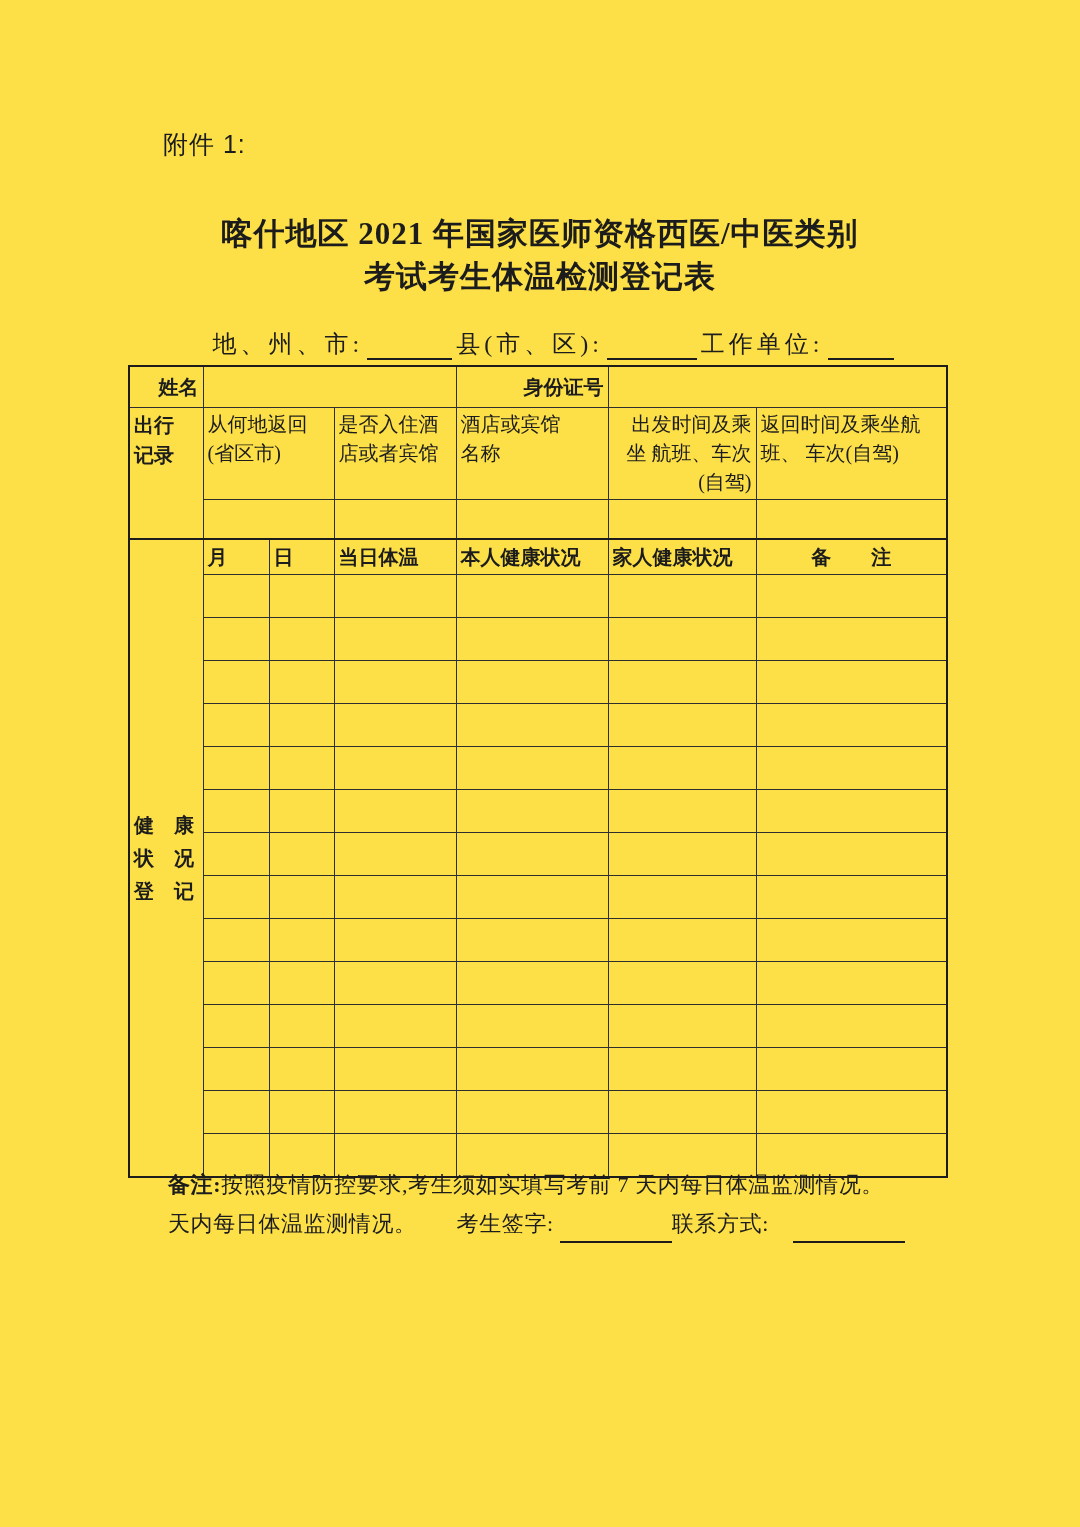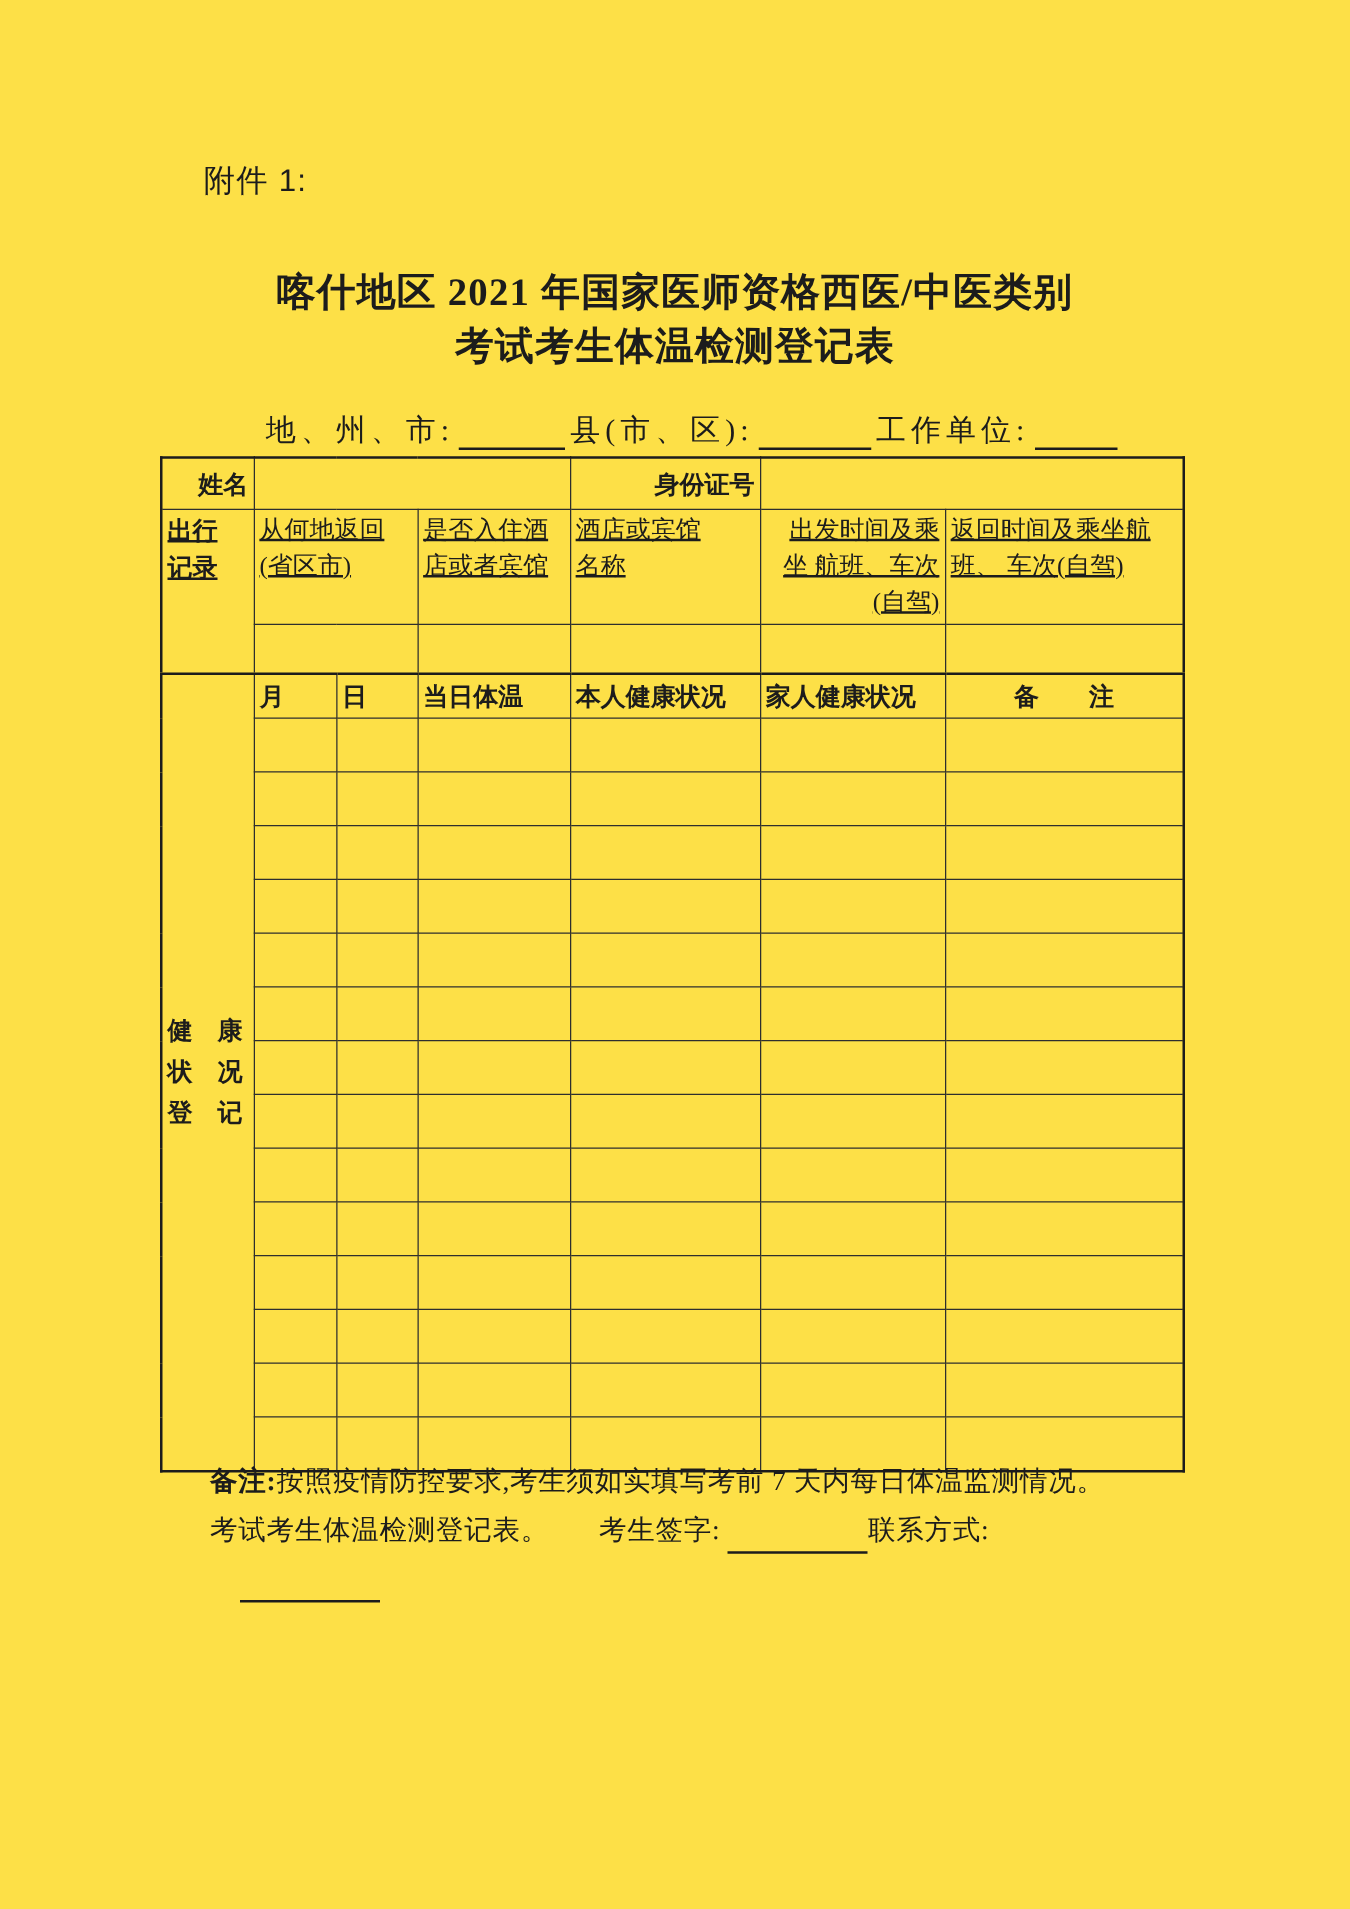--- a/index.html
+++ b/index.html
@@ -61,21 +61,21 @@
   }
   .form-table td {
     border: 1px solid #2e2e2e;
     font-size: 20px;
     padding: 2px 4px;
     vertical-align: top;
     overflow: hidden;
   }
   .pre { white-space: pre-line; }
   .row-name td { height: 36px; vertical-align: middle; }
-  .row-travel td { height: 84px; text-decoration: underline; }
+  .row-travel td { height: 84px; }
   .row-travel-blank td { height: 34px; }
   .row-health-head td { height: 30px; vertical-align: middle; }
   .health-empty-row td { height: 38px; }
   .row-health-head td { border-top: 2px solid #1c1c1c; }
   .cell-label {
     font-weight: bold;
     font-size: 22px;
     text-align: right;
   }
   .cell-name-label { padding-left: 6px; }
@@ -291,17 +291,17 @@
           <td></td>
           <td></td>
           <td></td>
         </tr>
       </tbody>
   </table>
 
   <div class="note">
     <div><span class="note-label">备注:</span><span>按照疫情防控要求,考生须如实填写考前 7 天内每日体温监测情况。</span></div>
     <div>
-      <span>考试考生体温检测登记表。</span><span class="sig-label">考生签字:</span><span class="blank-line sig-blank"></span><span>联系方式:</span><span class="blank-line contact-blank"></span>
+      <span>天内每日体温监测情况。</span><span class="sig-label">考生签字:</span><span class="blank-line sig-blank"></span><span>联系方式:</span><span class="blank-line contact-blank"></span>
     </div>
   </div>
 
 </div>
 
 </body></html>

